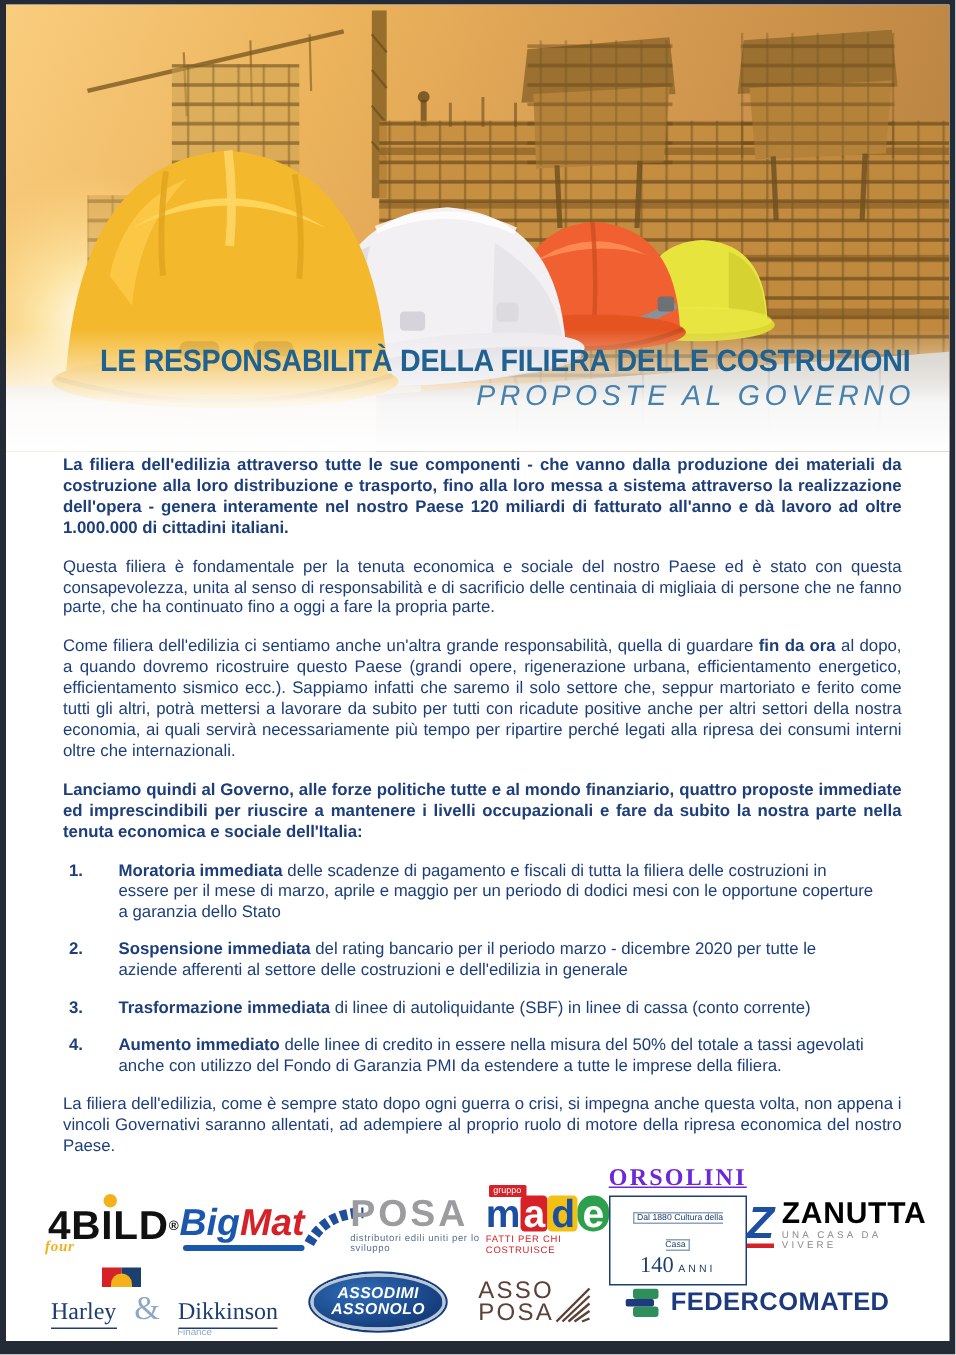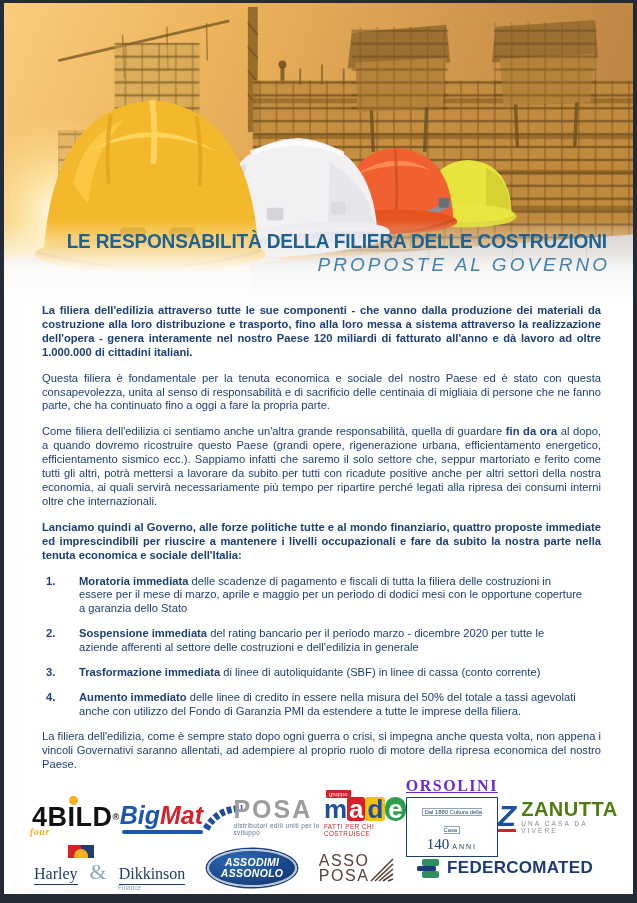--- a/index.html
+++ b/index.html
@@ -75,21 +75,21 @@
   .orsolini .name{font-family:"Liberation Serif",serif;font-weight:bold;font-size:16px;color:#6d28d9;letter-spacing:1.5px;text-decoration:underline;}
   .orsolini .box{border:1px solid #1d3f6f;padding:2px 7px 3px 7px;margin-top:2px;text-align:center;}
   .orsolini .sub{font-size:5.8px;color:#1d3f6f;border:1px solid #8ea3bd;padding:0 2px;margin-bottom:1px;}
   .orsolini .anni-row{display:flex;align-items:baseline;justify-content:center;gap:3px;}
   .orsolini .num{font-family:"Liberation Serif",serif;font-size:15px;color:#1d3f6f;}
   .orsolini .anni{font-size:7px;color:#1d3f6f;letter-spacing:2px;}
   
   .zanutta{display:flex;align-items:center;gap:5px;}
   .zanutta .zmark{font-size:30px;font-weight:bold;color:#1d4fa1;font-style:italic;line-height:26px;border-bottom:3px solid #d62128;}
   .zanutta .col{display:flex;flex-direction:column;}
-  .zanutta .name{font-size:20px;font-weight:bold;color:#4d7c0f;letter-spacing:.5px;line-height:19px;}
+  .zanutta .name{font-size:20px;font-weight:bold;color:#000000;letter-spacing:.5px;line-height:19px;}
   .zanutta .tag{font-size:6.5px;color:#8b8b8b;letter-spacing:2.1px;margin-top:1px;}
   
   .harley{display:flex;flex-direction:column;align-items:flex-start;}
   .harley .icon{width:26px;height:13px;display:flex;margin-left:34px;margin-bottom:1px;position:relative;}
   .harley .icon .red{flex:1;background:#d62128;}
   .harley .icon .blue{flex:1;background:#1d3f6f;}
   .harley .icon .sun{position:absolute;left:6px;top:4px;width:14px;height:9px;background:#f5b11b;border-radius:8px 8px 0 0;}
   .harley .names{font-family:"Liberation Serif",serif;color:#1d3f6f;font-size:16px;position:relative;display:flex;align-items:baseline;gap:11px;}
   .harley .names .amp{color:#8fa6c4;font-size:22px;margin:0 1px;font-family:"Liberation Serif",serif;}
   .harley .names span.nm{border-bottom:1.5px solid #1d3f6f;padding-bottom:1px;}

